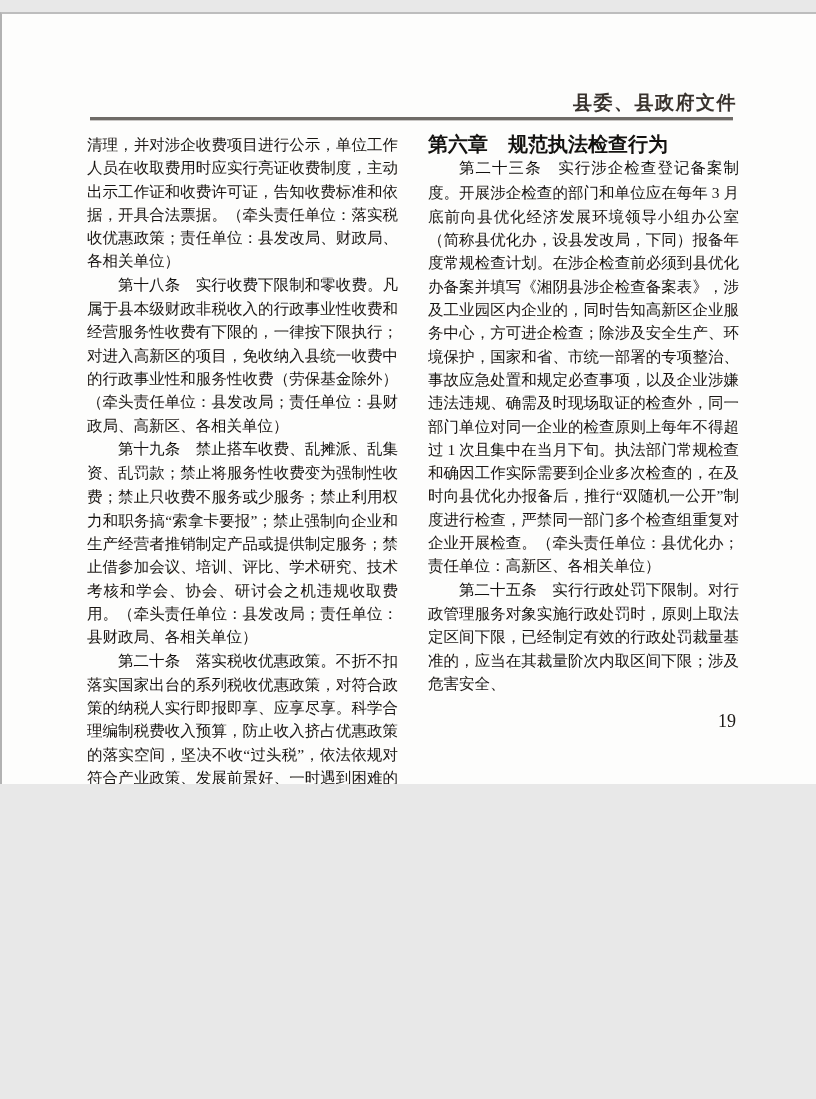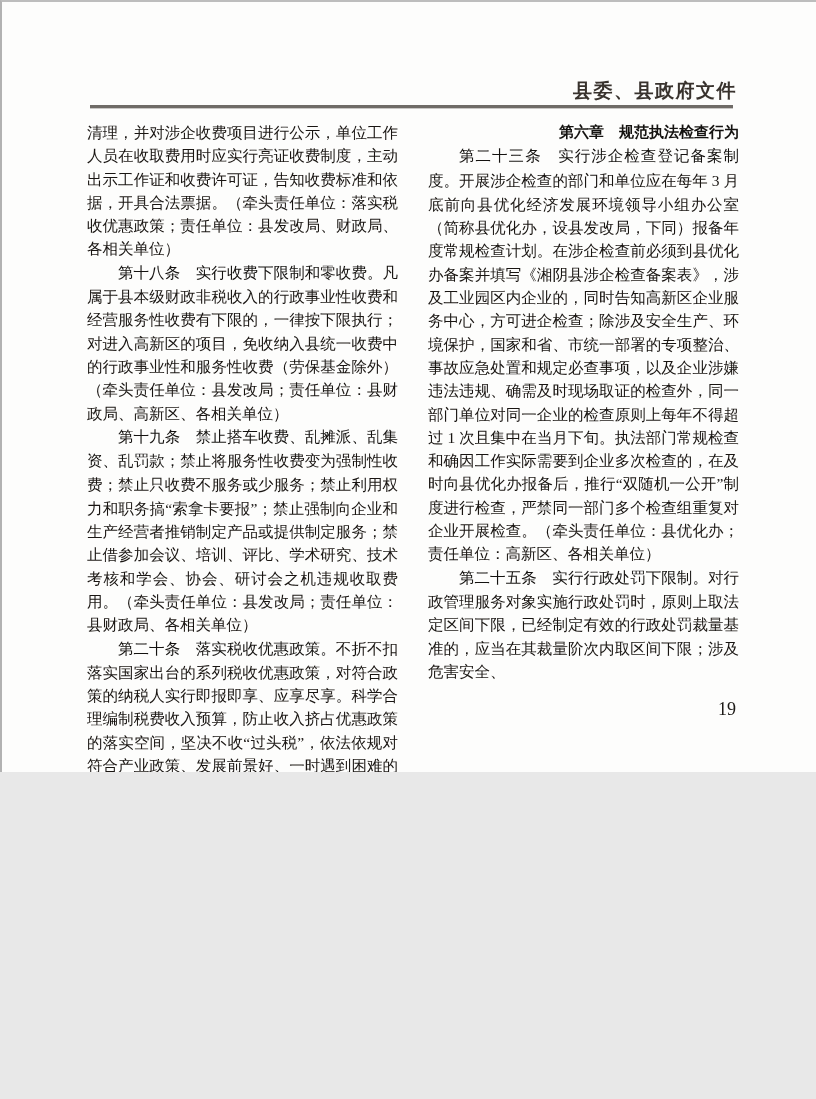--- a/index.html
+++ b/index.html
@@ -5,21 +5,21 @@
   html, body {
     margin: 0;
     padding: 0;
     background: #e8e8e8;
     font-family: "Liberation Serif", "DejaVu Serif", serif;
   }
   .page {
     position: relative;
     width: 816px;
     height: 772px;
-    margin: 0 auto;
+    margin: 12px auto;
     background: #fdfdfc;
     box-sizing: border-box;
     border-left: 2px solid #b2b2b2;
     border-top: 2px solid #bdbdbd;
     overflow: hidden;
   }
   .doc-header {
     position: absolute;
     top: 76px;
     right: 79px;
@@ -62,24 +62,24 @@
   .para.indent {
     text-indent: 2em;
   }
   .lead {
     font-family: "DejaVu Sans", "Liberation Sans", sans-serif;
     font-weight: normal;
     color: #141210;
   }
   .chapter {
     margin: 0;
-    font-size: 15px;
+    font-size: 20px;
     line-height: 23.3px;
-    text-align: right;
-    font-family: Liberation Serif, serif;
+    text-align: left;
+    font-family: Liberation Sans, sans-serif;
     font-weight: bold;
     color: #141210;
   }
   .pagenum {
     position: absolute;
     right: 80px;
     bottom: 52px;
     font-size: 18px;
     color: #1c1916;
     font-family: Liberation Serif, serif;

